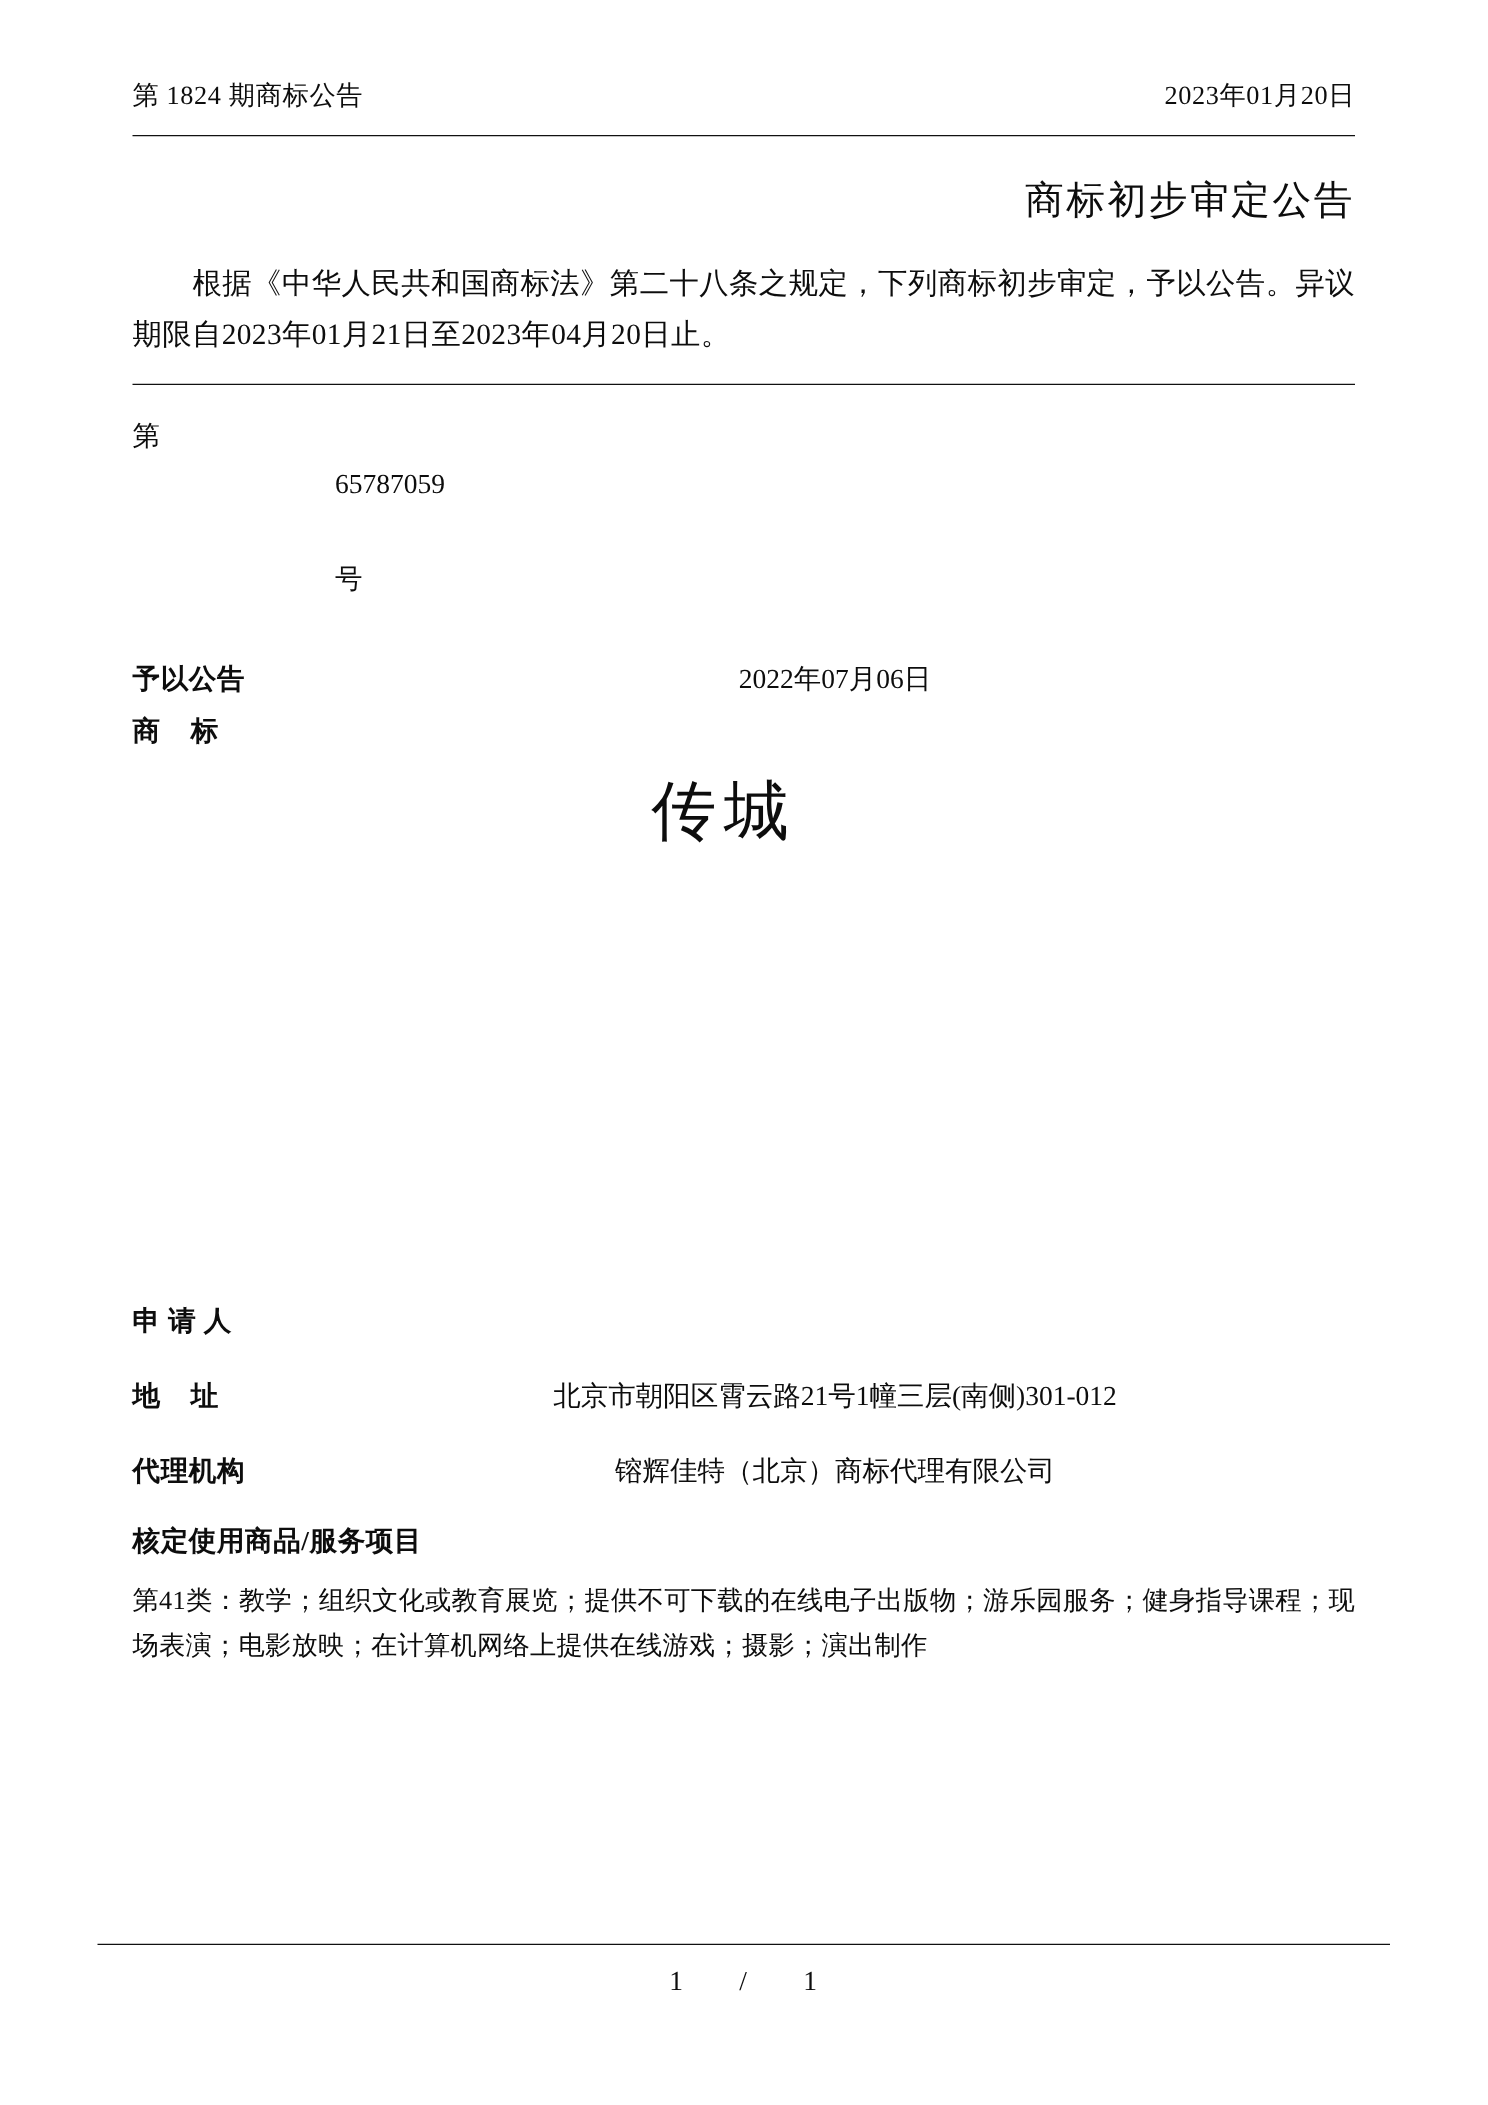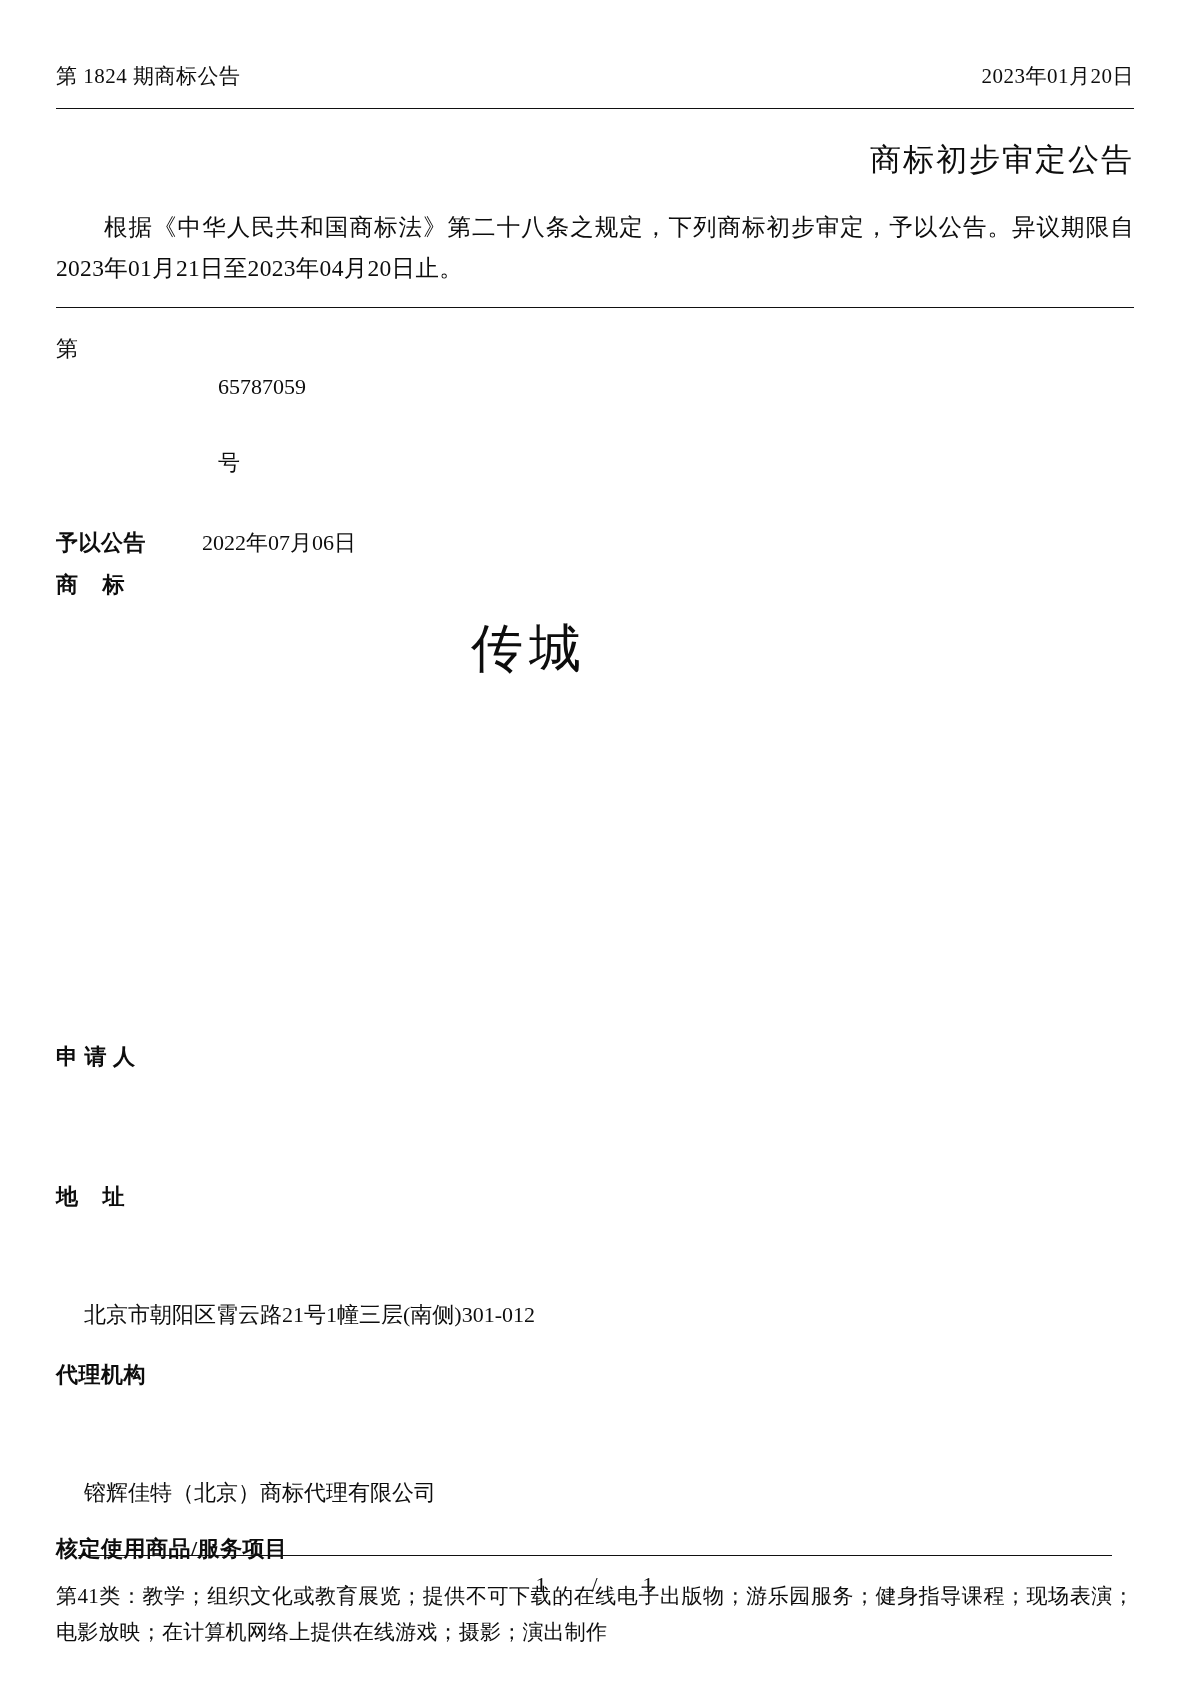--- a/index.html
+++ b/index.html
@@ -14,21 +14,21 @@
     color: #0d0d0d;
     position: relative;
     overflow: hidden;
   }
   .page {
     position: absolute;
     left: 0; top: 0;
     width: 1190px;
     height: 1684px;
     box-sizing: border-box;
-    padding: 0 56px;
+    padding: 0 106px;
   }
 
   
   .running-head {
     display: flex;
     justify-content: space-between;
     align-items: baseline;
     padding-top: 62px;
     font-size: 21px;
     letter-spacing: 0.5px;
@@ -79,20 +79,21 @@
     font-weight: 700;
     letter-spacing: 0.5px;
     white-space: pre;
   }
   .field-value {
     flex: 1 1 auto;
     white-space: pre;
   }
   .field-value.indent {
     padding-left: 28px;
+    text-align: center;
   }
 
   
   .num-row .field-label { font-weight: 400; }
   .num-row .field-value { font-weight: 400; }
 
   
   .mark-area {
     height: 430px;
     position: relative;
@@ -106,21 +107,20 @@
     letter-spacing: 6px;
     font-family: "Liberation Serif", "DejaVu Serif", serif;
   }
 
   
   .fields-bottom {
     margin-top: 0;
   }
   .fields-bottom .field-row {
     margin-bottom: 22px;
-    flex-direction: column;
   }
   .subhead {
     font-size: 22px;
     font-weight: 700;
     margin: 8px 0 14px 0;
     letter-spacing: 0.5px;
   }
   .goods {
     font-size: 21px;
     line-height: 36px;

